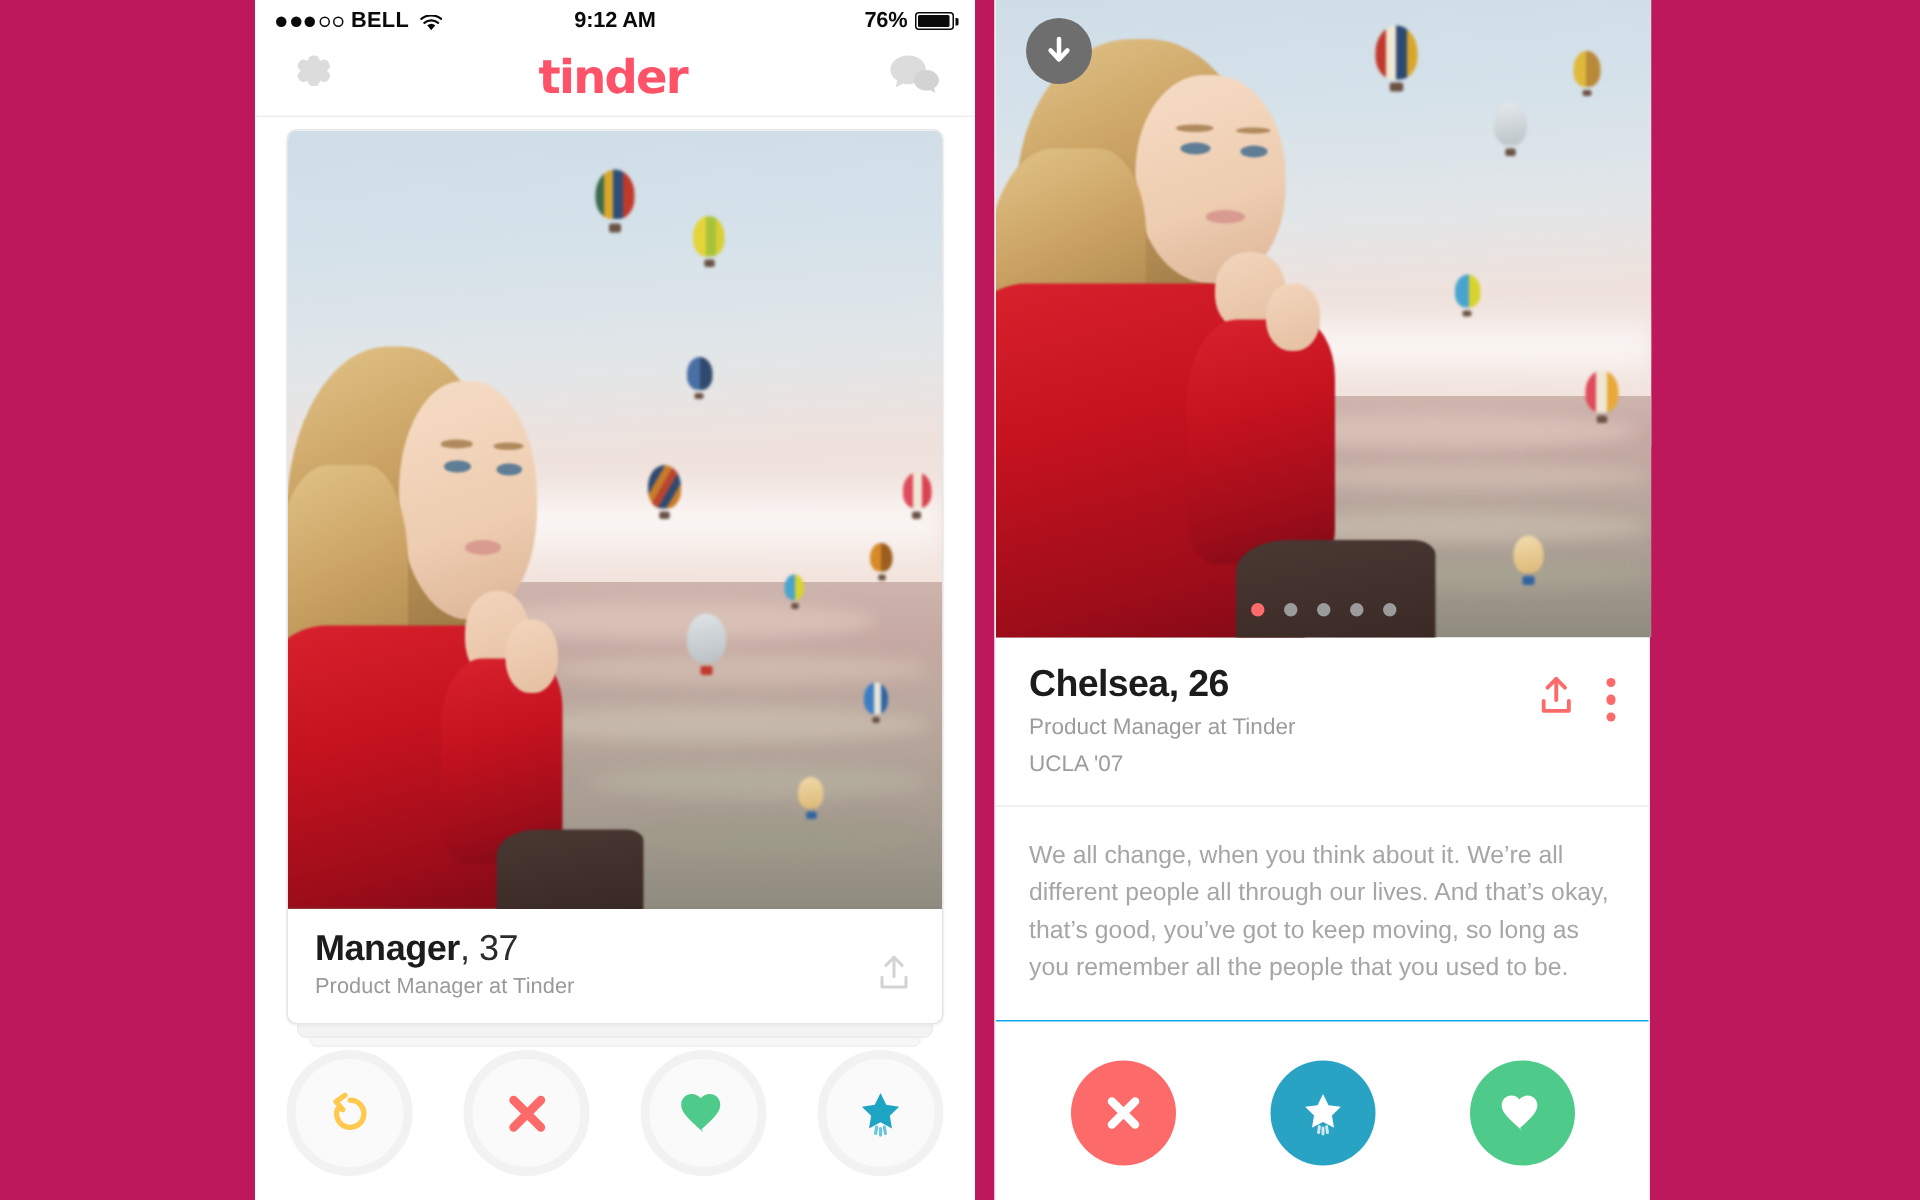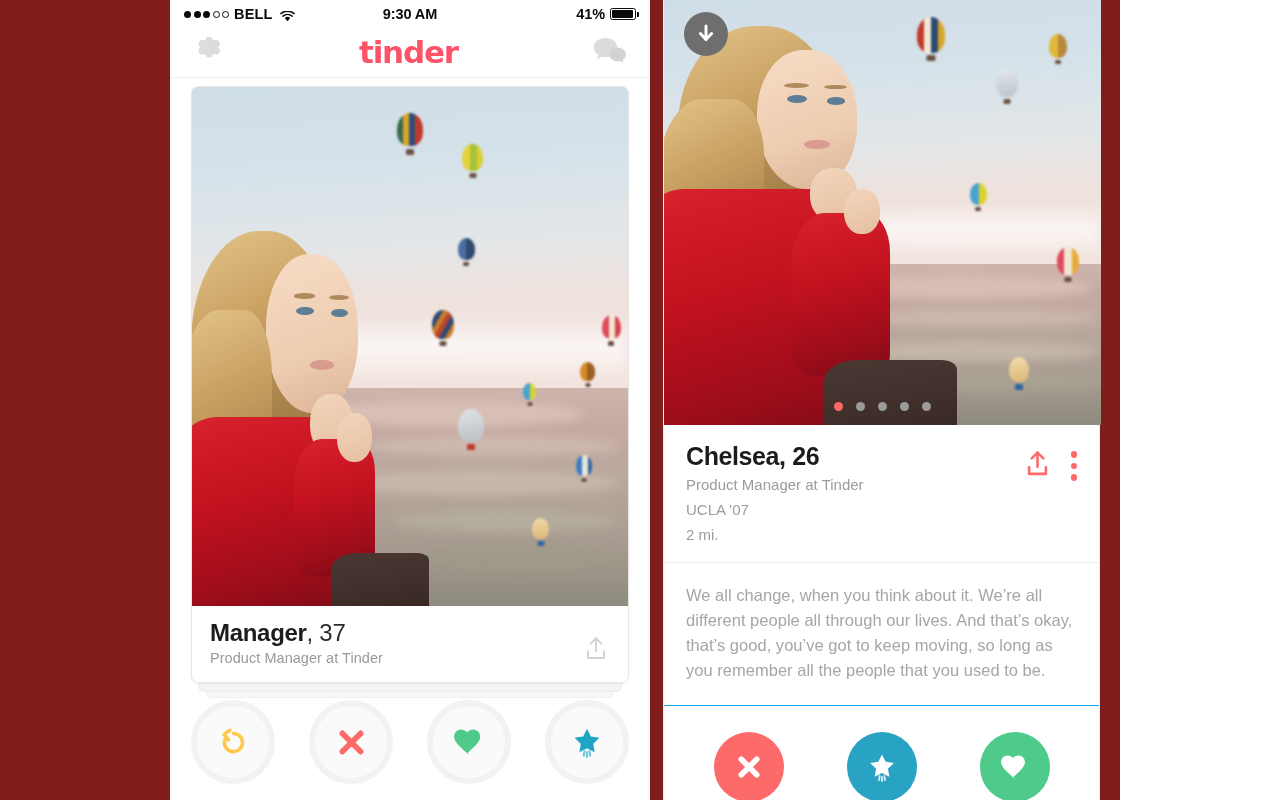--- a/index.html
+++ b/index.html
@@ -2,21 +2,21 @@
 <html><head>
 <meta charset="utf-8">
 <style>
   * { margin:0; padding:0; box-sizing:border-box; }
   html,body { width:1280px; height:800px; overflow:hidden; }
   body {
     font-family:"Liberation Sans", sans-serif;
     background:#ffffff;
     -webkit-font-smoothing:antialiased;
   }
-  .stage { position:relative; width:1120px; height:800px; background:#7f1d1d; }
+  .stage { position:relative; width:1280px; height:800px; background:#be185d; }
 
   
   .left-screen { position:absolute; left:170px; top:0; width:480px; height:800px; background:#fff; }
 
   .statusbar {
     position:absolute; left:0; top:0; width:480px; height:28px;
     display:flex; align-items:center; padding:0 14px;
     font-size:14.5px; font-weight:bold; color:#0a0a0a; letter-spacing:-0.1px;
   }
   .sb-left { display:flex; align-items:center; gap:5px; flex:1; }
@@ -126,23 +126,23 @@
         </span>
         <span class="carrier">BELL</span>
         <span class="wifi">
           <svg width="15" height="11" viewBox="0 0 15 11">
             <path d="M7.5 10.2 L4.8 6.9 a4.4 4.4 0 0 1 5.4 0 Z" fill="#0a0a0a"></path>
             <path d="M2.9 5.2 a7.3 7.3 0 0 1 9.2 0" stroke="#0a0a0a" stroke-width="1.5" fill="none" stroke-linecap="round"></path>
             <path d="M0.9 2.6 a10.5 10.5 0 0 1 13.2 0" stroke="#0a0a0a" stroke-width="1.5" fill="none" stroke-linecap="round"></path>
           </svg>
         </span>
       </div>
-      <div class="sb-center">9:30 AM</div>
+      <div class="sb-center">9:12 AM</div>
       <div class="sb-right">
-        <span>41%</span>
+        <span>76%</span>
         <span class="batt">
             <i></i>
           </span>
       </div>
     </div>
 
     <div class="navbar">
       <div>
         <svg width="33" height="33" viewBox="0 0 24 24">
           <path fill="#dcdcdc" d="M12 8.3a3.7 3.7 0 1 0 0 7.4 3.7 3.7 0 0 0 0-7.4zm0 5.6a1.9 1.9 0 1 1 0-3.8 1.9 1.9 0 0 1 0 3.8z"></path>
@@ -346,21 +346,20 @@
           <i></i>
           <i></i>
           <i></i>
       </div>
     </div>
 
     <div class="rp-info">
       <div class="rp-name">Chelsea, 26</div>
       <div class="rp-meta">Product Manager at Tinder</div>
       <div class="rp-meta">UCLA '07</div>
-      <div class="rp-meta">2 mi.</div>
       <div class="rp-icons">
         <span>
           <svg width="27" height="28" viewBox="0 0 24 26">
             <path d="M12 2.4 L12 15.5" stroke="#fd6a6a" stroke-width="2.4" stroke-linecap="round"></path>
             <path d="M6.6 7.8 L12 2.4 L17.4 7.8" stroke="#fd6a6a" stroke-width="2.4" fill="none" stroke-linecap="round" stroke-linejoin="round"></path>
             <path d="M4.2 16 L4.2 22.2 L19.8 22.2 L19.8 16" stroke="#fd6a6a" stroke-width="2.4" fill="none" stroke-linecap="round" stroke-linejoin="round"></path>
           </svg>
         </span>
         <span class="kebab">
           <i></i>

